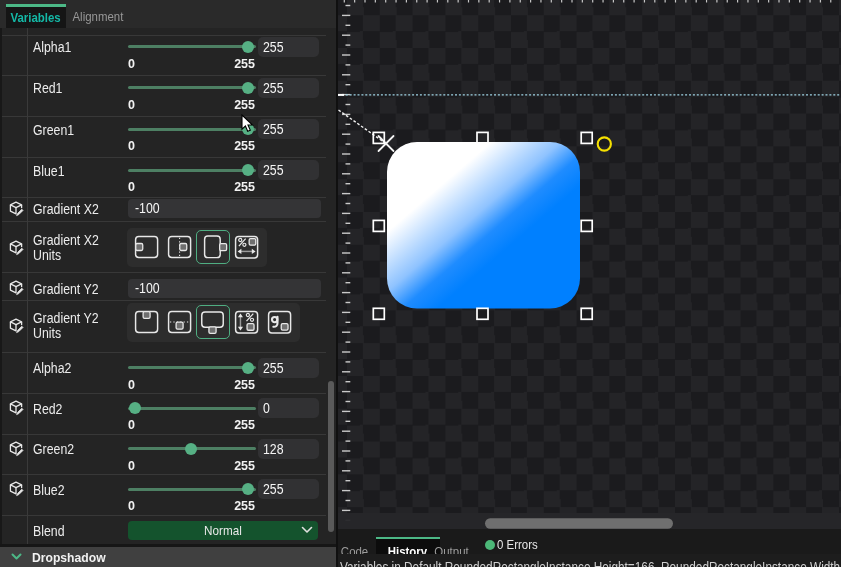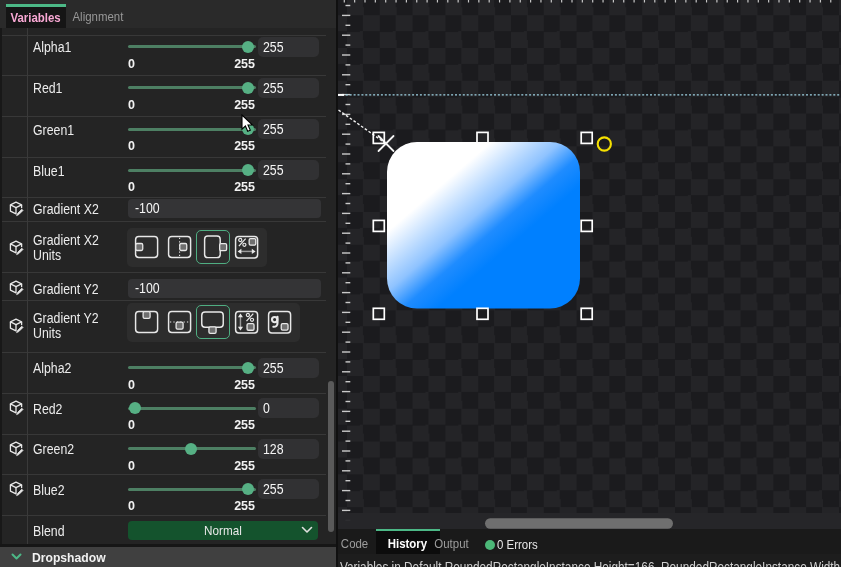--- a/index.html
+++ b/index.html
@@ -6,21 +6,21 @@
   html,body { width:841px; height:567px; overflow:hidden; background:#1d1d1d; -webkit-font-smoothing:antialiased;
     font-family:"Liberation Sans","DejaVu Sans",sans-serif; }
   #app { position:relative; width:841px; height:567px; overflow:hidden; }
 
   
   #panel { position:absolute; left:0; top:0; width:338px; height:567px; background:#242424; }
   #panel-tabbar { position:absolute; left:0; top:0; width:338px; height:28px; background:#2a2a2a; }
   .ptab { position:absolute; top:4px; height:24px; display:flex; align-items:center; justify-content:center;
     font-size:13px; color:#979797; }
   .ptab span { transform:scaleX(0.88); }
-  .ptab.active { background:#151515; color:#f9a8d4; font-weight:bold; border-top:3px solid #4cb886; }
+  .ptab.active { background:#151515; color:#14b8a6; font-weight:bold; border-top:3px solid #4cb886; }
   #panel-rows { position:absolute; left:0; top:28px; width:283px; height:516px; background:#242424; }
   .row-sep { position:absolute; left:2px; width:324px; height:1px; background:#383838; }
   .gutter-line { position:absolute; left:27px; top:28px; width:1px; height:516px; background:#3a3a3a; }
   .panel-left-edge { position:absolute; left:0; top:28px; width:2px; height:539px; background:#181818; }
 
   .row-label { position:absolute; left:33px; font-size:14px; color:#ececec; white-space:pre-line; line-height:14px;
     transform:scaleX(0.88); transform-origin:0 50%; }
   .sub-label { position:absolute; font-size:12.5px; font-weight:bold; color:#f2f2f2; }
   .slider-track { position:absolute; left:128px; width:127.5px; height:3px; border-radius:2px; background:#4d7f63; }
   .slider-thumb { position:absolute; width:12px; height:12px; border-radius:50%; background:#56b084; }
@@ -51,21 +51,21 @@
 
   
   #canvas { position:absolute; left:338px; top:0; width:503px; height:529px; overflow:hidden;
     background-color:#1c1c1e;
     background-image:conic-gradient(#242427 90deg,#1b1b1e 90deg 180deg,#242427 180deg 270deg,#1b1b1e 270deg);
     background-size:32.8px 32.8px; background-position:9px 15.2px; }
   #canvas svg { position:absolute; left:0; top:0; }
 
   
   #bottombar { position:absolute; left:338px; top:529px; width:503px; height:25px; background:#1a1a1a; }
-  .btab { position:absolute; top:0; height:25px; display:flex; align-items:center; justify-content:center;
+  .btab { position:absolute; top:8px; height:25px; display:flex; align-items:center; justify-content:center;
     padding-top:3px; font-size:13px; color:#9c9c9c; }
   .btab span { transform:scaleX(0.88); }
   .btab.active { background:#0c0c0c; color:#ffffff; font-weight:bold; border-top:2px solid #4cb886; padding-top:1px; }
   #err-dot { position:absolute; left:147px; top:10.5px; width:10px; height:10px; border-radius:50%; background:#4cb878; }
   #err-label { position:absolute; left:159px; top:8px; font-size:13px; color:#e8e8e8;
     transform:scaleX(0.88); transform-origin:0 50%; }
   #statusbar { position:absolute; left:338px; top:554px; width:503px; height:13px; background:#1d1d1d; overflow:hidden; }
   #statusbar .status-text { position:absolute; left:2px; top:4px; font-size:15px; color:#cfcfcf; white-space:nowrap;
     transform:scaleX(0.787); transform-origin:0 0; }
 

